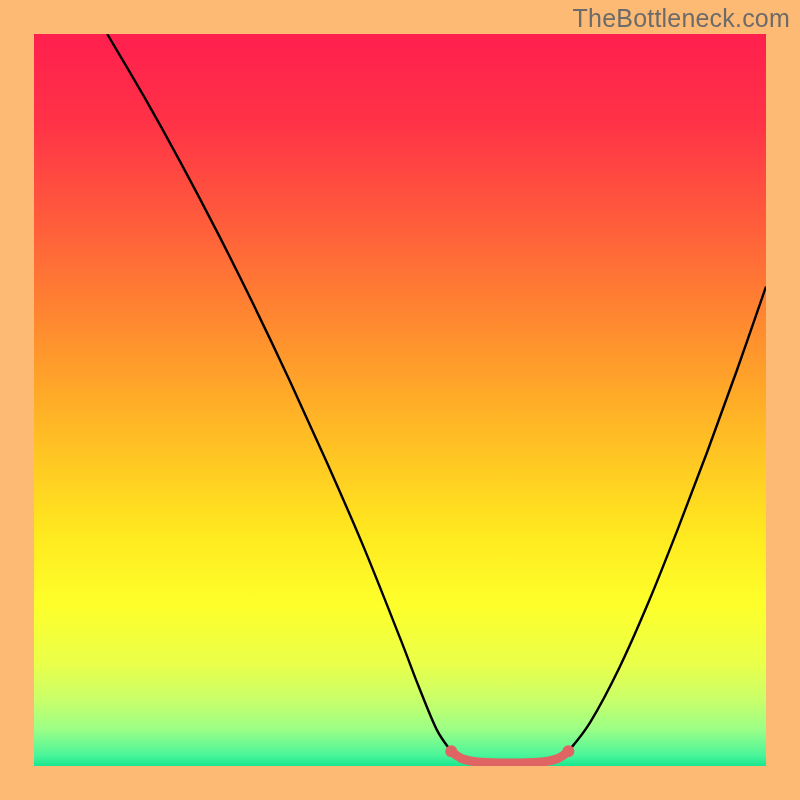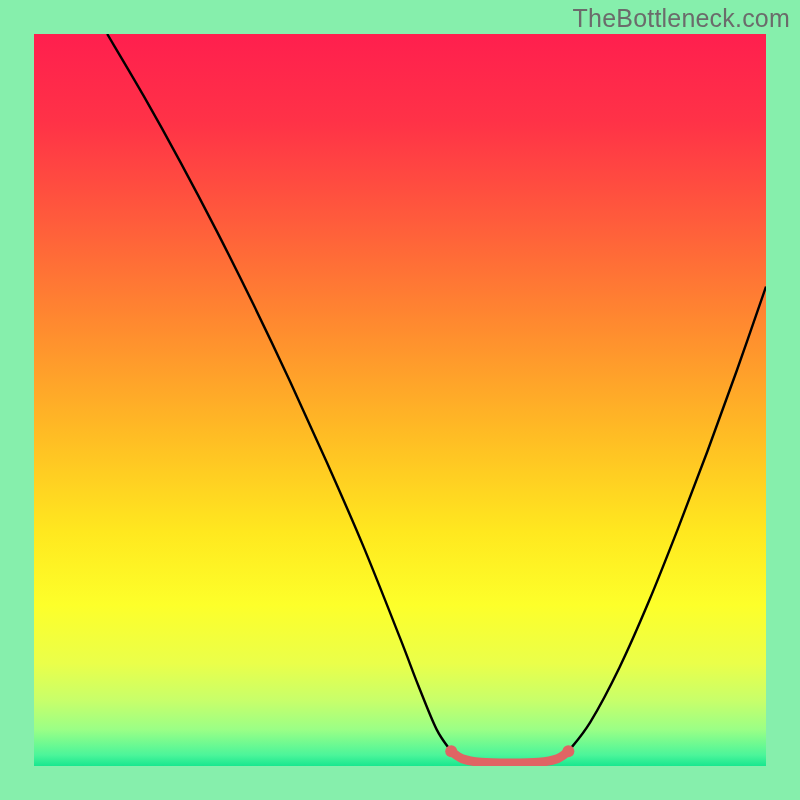--- a/index.html
+++ b/index.html
@@ -10,21 +10,21 @@
     background: #000;
     overflow: hidden;
     font-family: Arial, Helvetica, sans-serif;
   }
   .frame {
     position: absolute;
     left: 0;
     top: 0;
     width: 800px;
     height: 800px;
-    background: #86efac;
+    background: #fdba74;
   }
   .watermark {
     position: absolute;
     top: 4px;
     right: 10px;
     color: #6b6b6b;
     font-size: 25px;
     font-weight: 500;
     letter-spacing: 0.2px;
     user-select: none;

